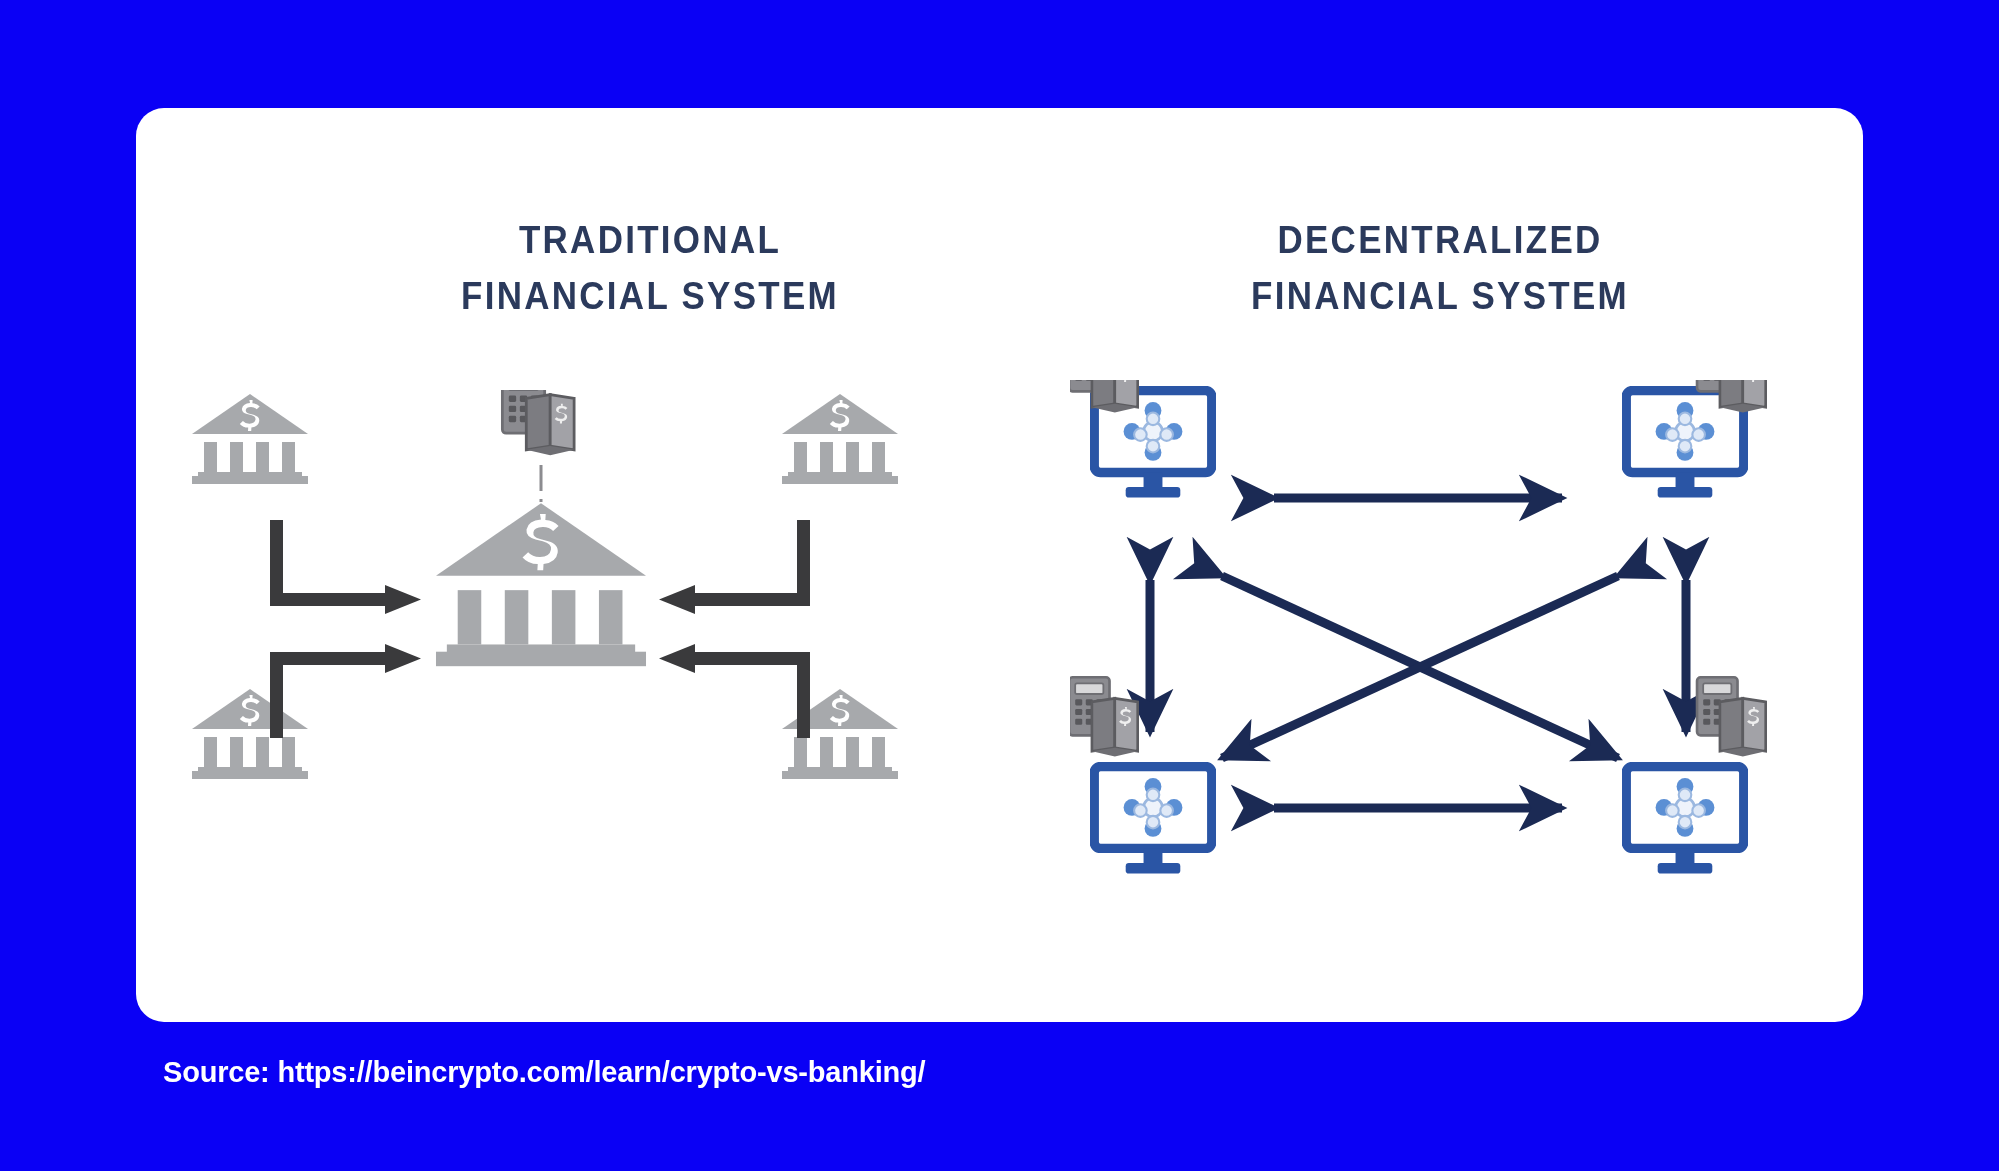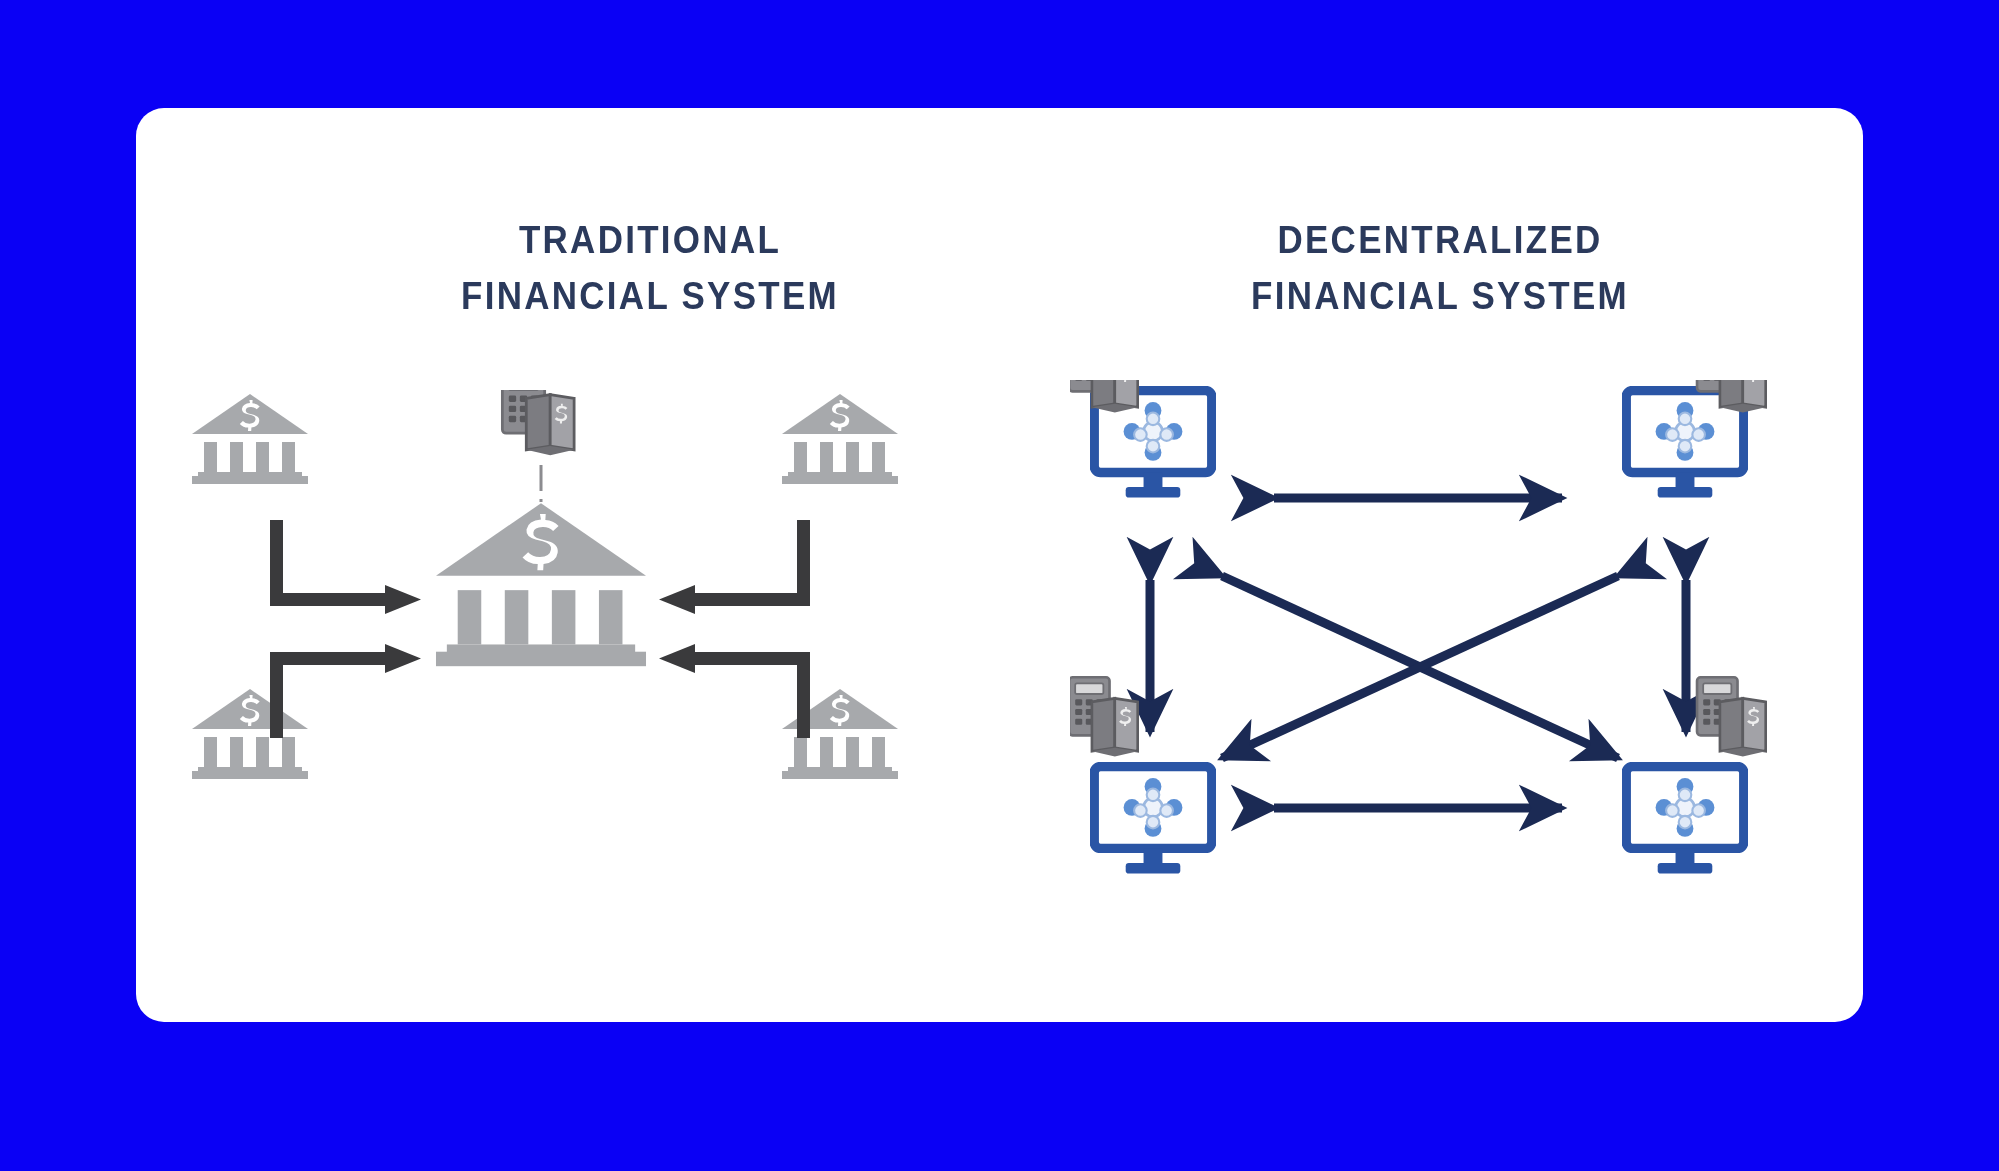--- a/index.html
+++ b/index.html
@@ -268,14 +268,15 @@
       </g>
       <g>
         <use href="#calcledger2" x="-8" y="292" width="88" height="88"></use>
       </g>
       <g>
         <use href="#calcledger2" x="620" y="292" width="88" height="88"></use>
       </g>
     </svg>
   </div>
 
+  <div class="source-caption">Source: https://beincrypto.com/learn/crypto-vs-banking/</div>
 
 </div>
 
 </body></html>

